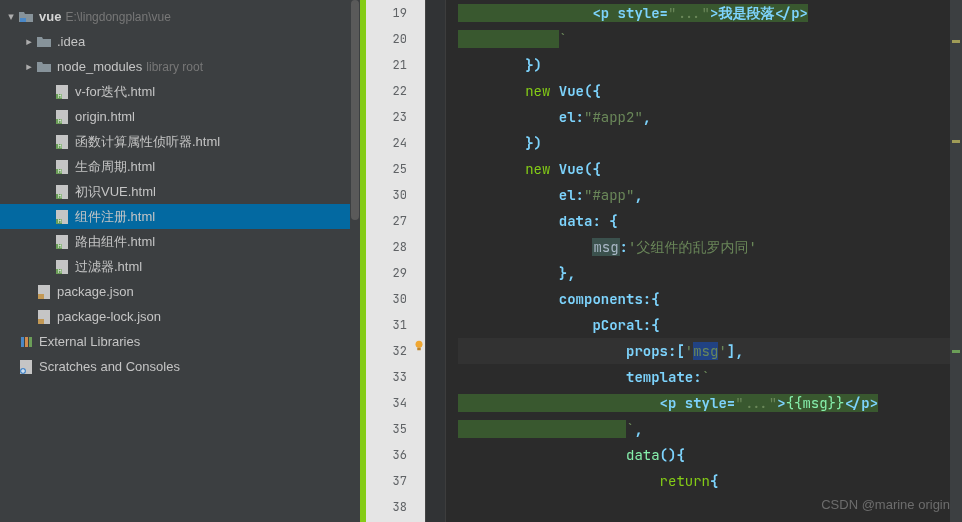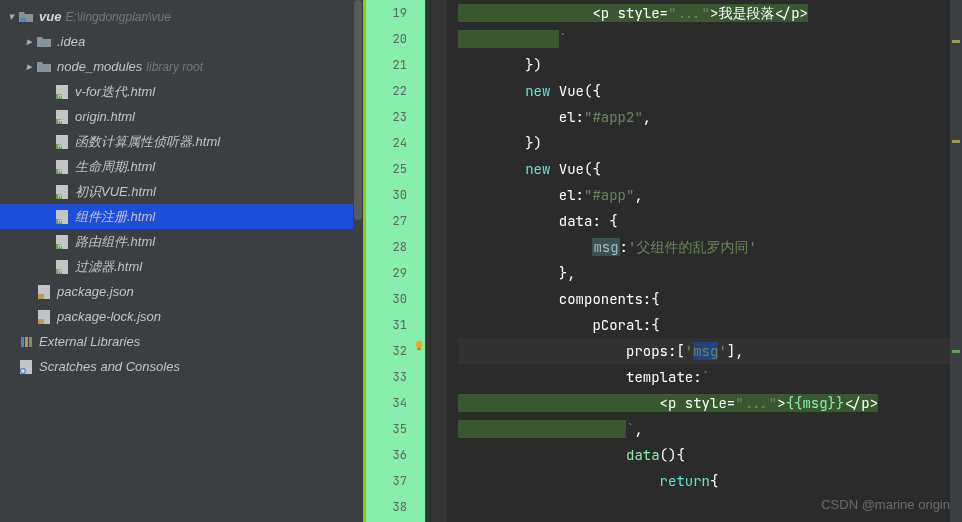--- a/index.html
+++ b/index.html
@@ -8,34 +8,33 @@
   background: #2b2b2b;
   font-family: "Segoe UI", "Microsoft YaHei", sans-serif;
   font-size: 13px;
   color: #bbb;
   overflow: hidden;
   display: flex;
 }
 .sidebar {
   width: 366px;
   background: #3c3f41;
-  border-right: 3px solid #84cc16;
+  border-right: 6px solid #84cc16;
   position: relative;
   overflow: hidden;
-  font-style: italic;
 }
 .tree { padding-top: 4px; }
 .tree-row {
   display: flex; align-items: center;
   height: 25px;
   padding-left: 4px;
   cursor: pointer;
   white-space: nowrap;
 }
-.tree-row.selected { background: #1d4ed8; }
+.tree-row.selected { background: #0369a1; }
 .arrow {
   width: 14px; height: 14px;
   display: inline-flex; align-items: center; justify-content: center;
   color: #adadad; font-size: 9px;
   flex-shrink:0;
 }
 .arrow::before { content:""; }
 .arrow.open::before { content:"▾"; color:#adadad; font-size:11px; }
 .arrow.closed::before { content:"▸"; color:#adadad; font-size:11px; }
 .indent { width:18px; flex-shrink:0; }
@@ -51,46 +50,46 @@
 .editor {
   flex:1;
   display:flex;
   background:#2b2b2b;
   position:relative;
   font-family: "JetBrains Mono","Consolas",monospace;
   font-size:14px;
 }
 .gutter {
   width: 60px;
-  background:#86efac;
+  background:#e5e5e5;
   border-right: 1px solid #444;
   color:#606366;
   text-align:right;
   padding-right:18px;
   position:relative;
 }
 .gutter-extra {
   width:20px;
   background:#313335;
   border-right:1px solid #3d3d3d;
   position:relative;
 }
 .line { height:26px; line-height:26px; }
 .gutter .line { font-size:12px; }
 .code {
   flex:1;
   padding-left:12px;
   position:relative;
 }
 .code .line { white-space:pre; }
-.k { color:#5eead4; }
+.k { color:#84cc16; }
 .s { color:#6a8759; }
 .hl-bg { background:#39582f; }
 .sel { background:#214283; }
-.txt { color:#ffffff; }
+.txt { color:#7dd3fc;font-weight:bold; }
 .yel { color:#86efac; }
 .msg-box { background:#3b514d; color:#a9b7c6; padding:0 1px; }
 .bulb {
   position:absolute; left:-14px; width:14px; height:14px;
   color:#f0a732;
 }
 .watermark {
   position:absolute; right:12px; bottom:10px;
   color:#888; opacity:.7; font-size:13px;
   font-family:"Segoe UI",sans-serif;

